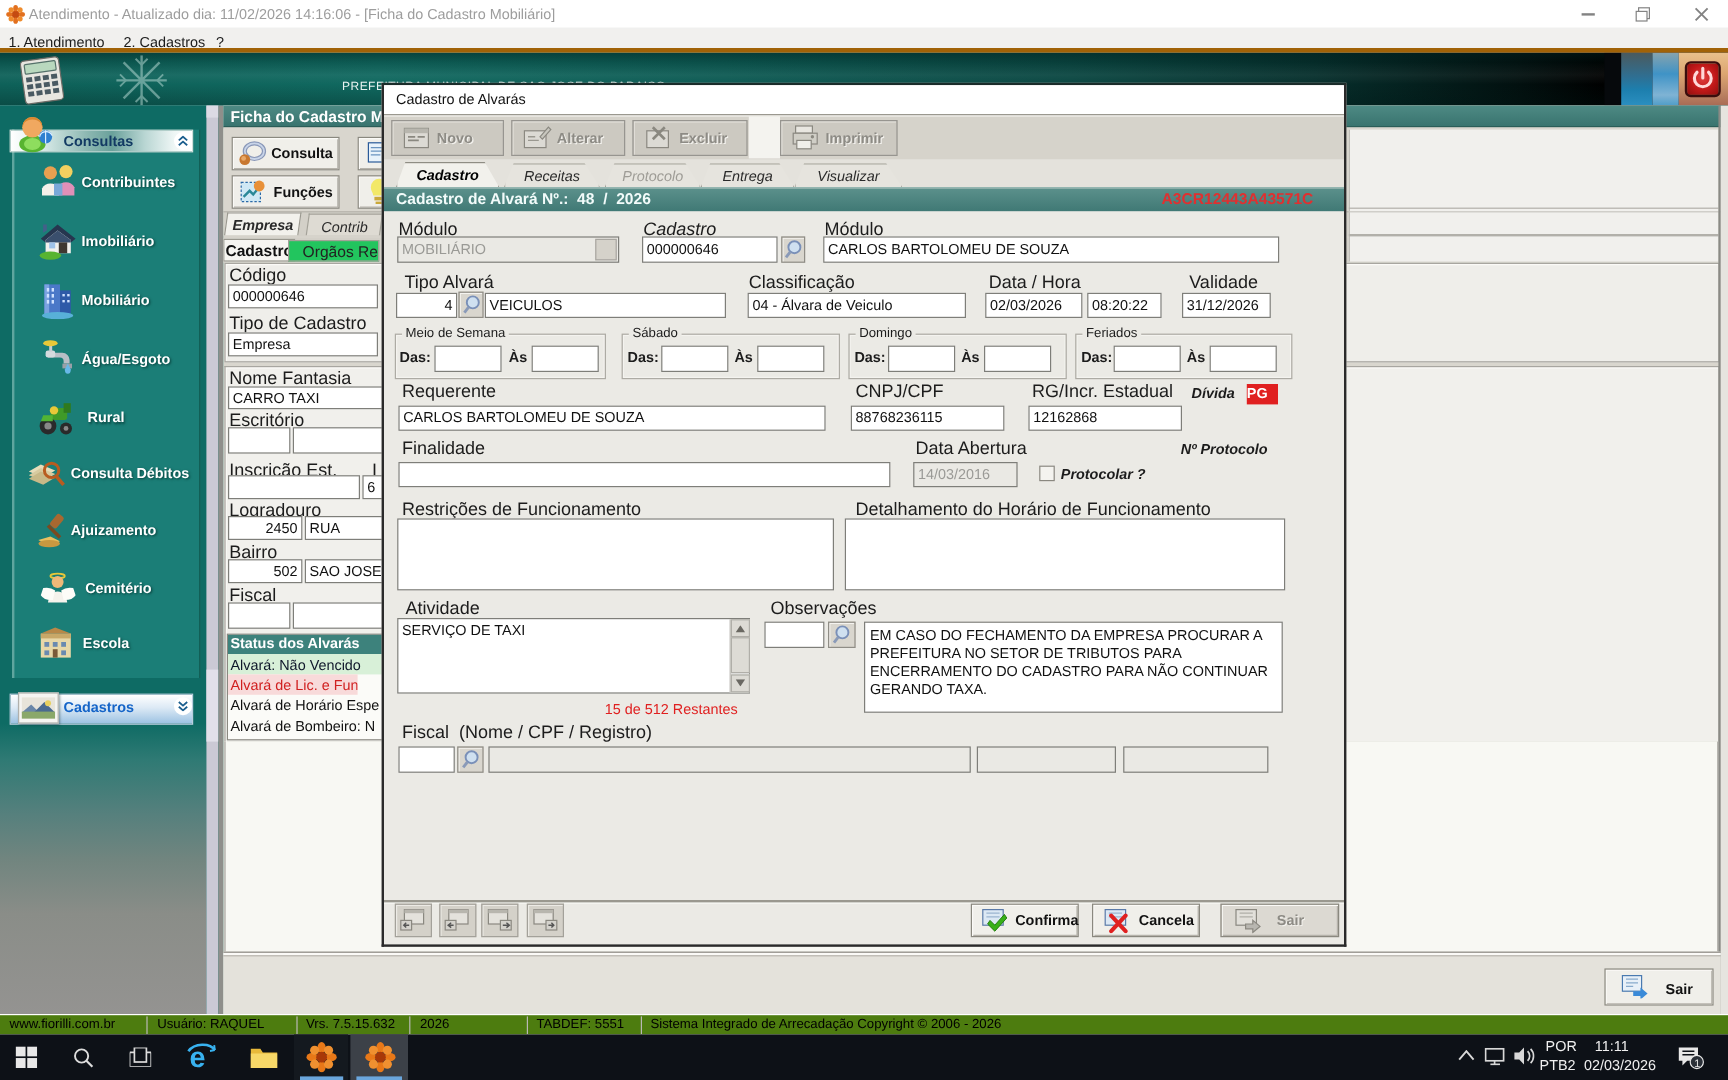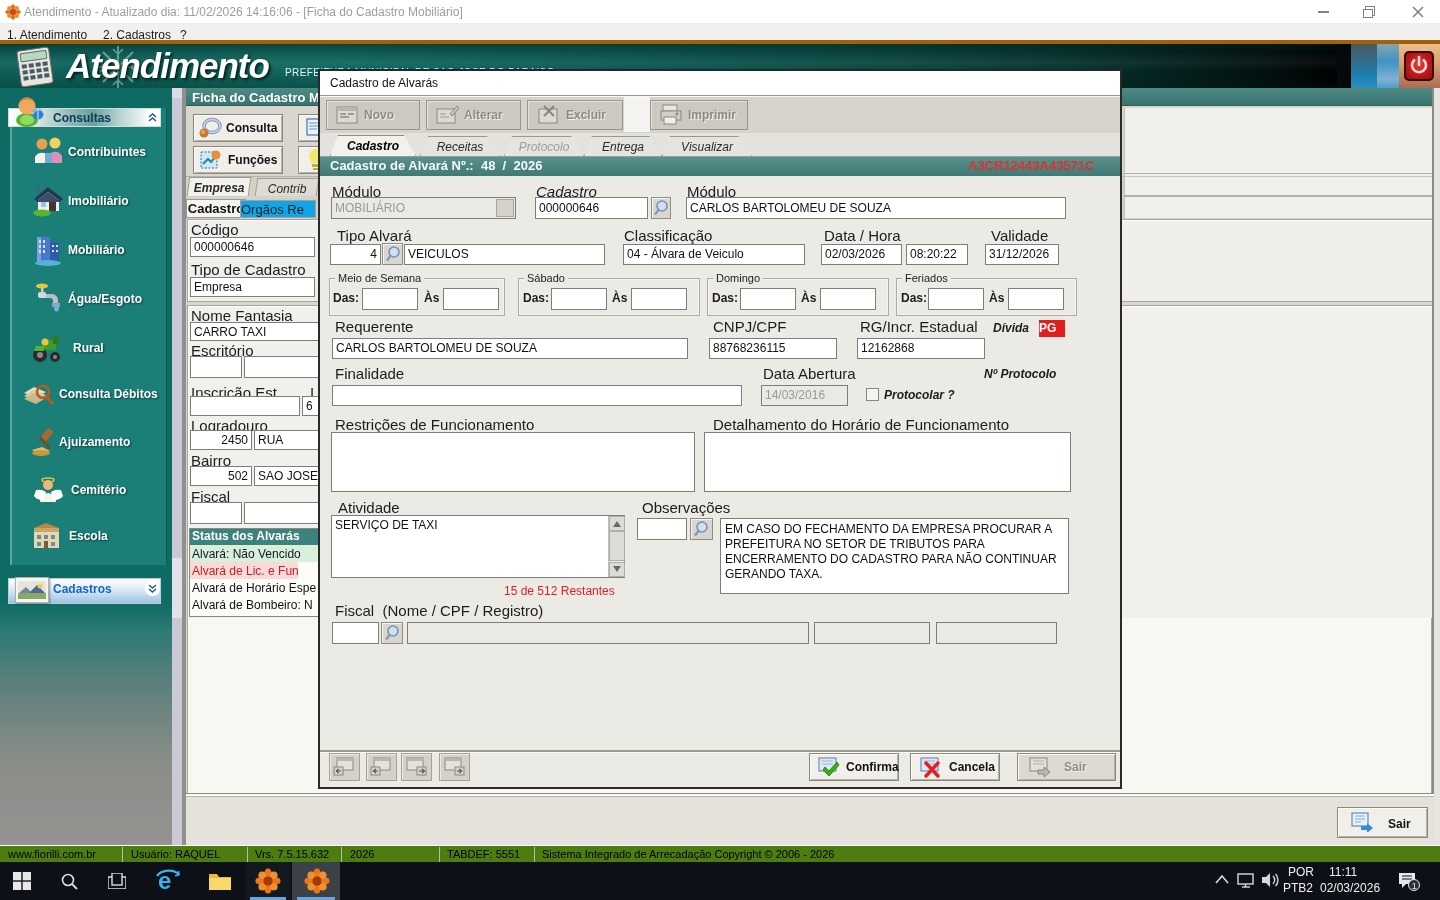--- a/index.html
+++ b/index.html
@@ -72,21 +72,20 @@
             <rect x="30" y="29" width="5" height="4"></rect>
           </g>
         </g>
       </svg>
     <svg class="abs" style="left:95px;top:2px;opacity:.5" width="46" height="42" viewBox="0 0 46 42">
         <g stroke="#bfe0da" stroke-width="2" fill="none">
           <path d="M23 0 V42 M2 21 H44 M8 6 L38 36 M38 6 L8 36"></path>
           <path d="M23 8 L18 3 M23 8 L28 3 M23 34 L18 39 M23 34 L28 39 M10 21 L5 16 M10 21 L5 26 M36 21 L41 16 M36 21 L41 26" stroke-width="1.6"></path>
         </g>
       </svg>
-    <div class="abs" style="left:66px;top:2px;font-size:35px;font-weight:bold;font-style:italic;color:#fff;text-shadow:2px 2px 3px rgba(0,25,22,.85),0 0 1px rgba(0,0,0,.4);letter-spacing:-1px">Atendimento</div>
     <div class="abs" style="left:285px;top:23px;font-size:10px;color:#e8f2f0;letter-spacing:.4px">PREFEITURA MUNICIPAL DE SAO JOSE DO PARAISO</div>
     <div class="abs" style="left:1337px;top:0;width:14px;height:44px;background:#06090c"></div>
     <div class="abs" style="left:1351px;top:0;width:26px;height:44px;background:linear-gradient(180deg,#4a5a5e,#2f6f92 45%,#1d7fae 70%,#2b8fc0)"></div>
     <div class="abs" style="left:1377px;top:0;width:22px;height:44px;background:linear-gradient(180deg,#86a3ae,#3f93c6 40%,#7fb3d4 80%,#4f9dc8)"></div>
     <div class="abs" style="left:1399px;top:0;width:41px;height:44px;background:linear-gradient(180deg,#e9c08b,#dca571 40%,#c28a66 70%,#a86b55)"></div>
     <div class="abs" style="left:1404px;top:7px;width:30px;height:30px;border-radius:5px;background:radial-gradient(circle at 50% 45%,#e04040 0%,#c01818 55%,#8f0f0f 100%);border:2px solid #3a0d0d"></div>
     <svg class="abs" style="left:1409px;top:11px" width="20" height="22" viewBox="0 0 20 22">
         <g stroke="#ffd9d9" stroke-width="2.6" fill="none" stroke-linecap="round">
           <path d="M10 2 V10"></path>
           <path d="M5.2 5.2 A7 7 0 1 0 14.8 5.2"></path>
@@ -260,21 +259,21 @@
           <rect x="9" y="17" width="8" height="3" fill="#caa83a"></rect>
           <rect x="10" y="21" width="6" height="2" fill="#caa83a"></rect>
         </svg>
 
       <div class="abs" style="left:0;top:88px;width:1248px;height:21px;background:#d3d0c8;border-top:1px solid #b5b2ab"></div>
       <div class="tab" style="left:2px;top:89px;width:62px;height:19px;background:#f2f1ec;border:1px solid #9a988f;border-bottom:none;font-weight:bold;transform:skewX(-8deg)"><span style="display:inline-block;transform:skewX(8deg)">Empresa</span></div>
       <div class="tab" style="left:70px;top:90px;width:62px;height:18px;background:#dedbd3;border:1px solid #a3a198;border-bottom:none;transform:skewX(-8deg)"><span style="display:inline-block;transform:skewX(8deg)">Contrib</span></div>
 
       <div class="abs" style="left:0;top:110px;width:1248px;height:21px;background:#d3d0c8"></div>
       <div class="abs" style="left:0px;top:111px;width:60px;height:19px;background:#f6f5f1;border:1px solid #9a988f;font-size:13px;font-weight:bold;color:#111;text-align:center;line-height:18px">Cadastro</div>
-      <div class="abs" style="left:54px;top:112px;width:76px;height:18px;background:#0ea5e9;border:1px solid #a3a198;font-size:13px;color:#222;text-align:left;line-height:17px;white-space:nowrap;overflow:hidden">Orgãos Re</div>
+      <div class="abs" style="left:54px;top:112px;width:76px;height:18px;background:#22c55e;border:1px solid #a3a198;font-size:13px;color:#222;text-align:right;line-height:17px;white-space:nowrap;overflow:hidden">Orgãos Re</div>
 
       <div class="abs" style="left:938px;top:20px;width:308px;height:110px;background:#f1f0ed;border-left:1px solid #c0beb8"></div>
       <div class="abs" style="left:938px;top:85px;width:308px;height:1px;background:#b2b0aa"></div>
       <div class="abs" style="left:938px;top:88px;width:308px;height:1px;background:#c8c6c0"></div>
       <div class="abs" style="left:938px;top:107px;width:308px;height:2px;background:#b2b0aa"></div>
 
       <div class="abs" style="left:1px;top:131px;width:1246px;height:83px;background:#efeeea;border:1px solid #a8a6a0;box-shadow:inset 1px 1px 0 #fbfaf7"></div>
       <span class="lbl" style="left:5px;top:136px">Código</span>
       <div class="inp" style="left:4px;top:149px;width:125px;height:20px">000000646</div>
       <span class="lbl" style="left:5px;top:176px">Tipo de Cadastro</span>

